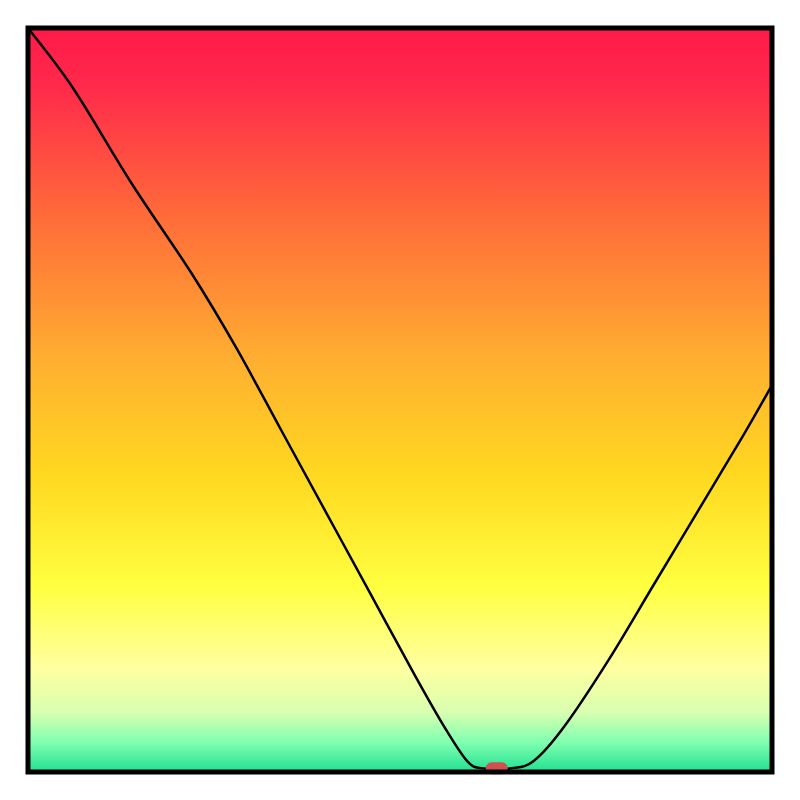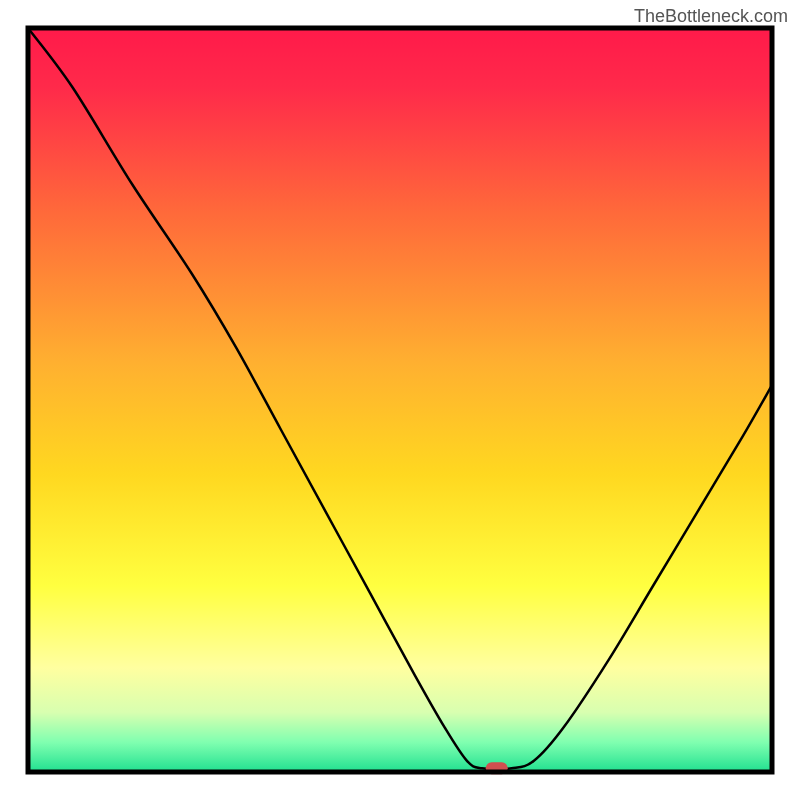--- a/index.html
+++ b/index.html
@@ -23,21 +23,20 @@
     z-index: 10;
   }
   svg {
     display: block;
   }
 </style>
 </head>
 <body>
 
 <div class="chart-container">
-  <div class="watermark">TheBottleneck.com</div>
   <svg id="chart-svg" width="800" height="800" viewBox="0 0 800 800">
     <defs>
       <linearGradient id="bg-grad" x1="0" y1="0" x2="0" y2="1">
           <stop offset="0%" stop-color="#ff1a4a"></stop>
           <stop offset="8%" stop-color="#ff2a4a"></stop>
           <stop offset="25%" stop-color="#ff6a3a"></stop>
           <stop offset="45%" stop-color="#ffb030"></stop>
           <stop offset="60%" stop-color="#ffd820"></stop>
           <stop offset="75%" stop-color="#ffff40"></stop>
           <stop offset="86%" stop-color="#ffffa0"></stop>

